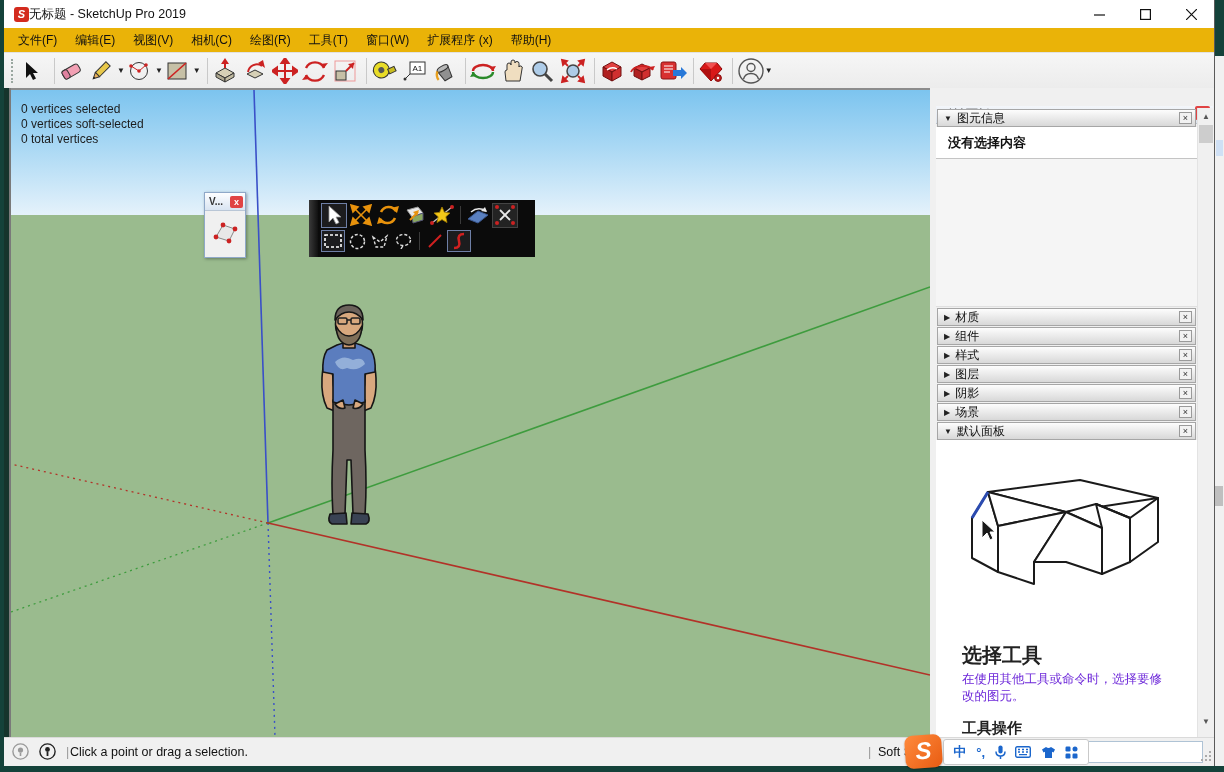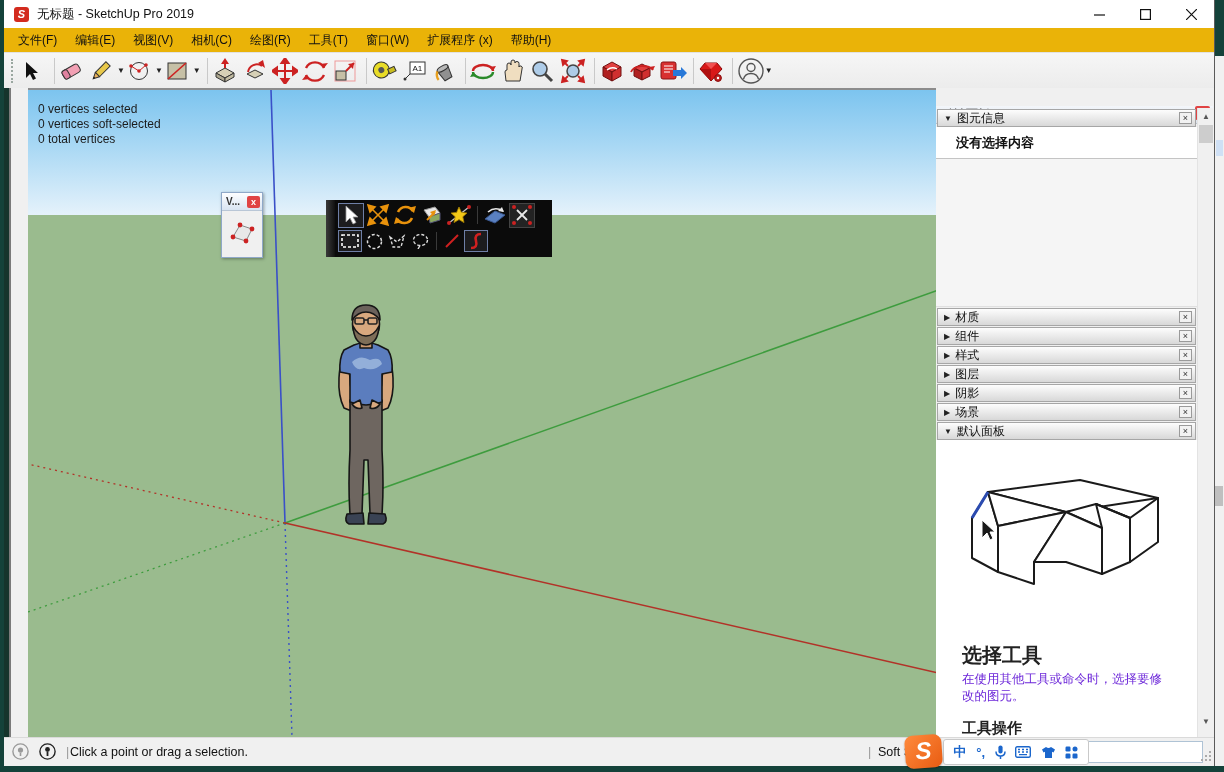--- a/index.html
+++ b/index.html
@@ -14,21 +14,21 @@
   
   #win { position:absolute; left:4px; top:0; width:1211px; height:766px;
     background:#F0F0F0; border-right:1px solid #5A5A5A; }
 
   
   #titlebar { position:absolute; left:0; top:0; width:100%; height:28px; background:#FFFFFF;
     display:flex; align-items:center; }
   #logo { width:15px; height:15px; margin-left:10px; border-radius:3px;
     background:#D32B1E; color:#fff; font-weight:bold; font-size:11px; line-height:15px;
     text-align:center; font-style:italic; }
-  #title-text { margin-left:8px; font-size:12.5px; color:#111; }
+  #title-text { margin-left:0; font-size:12.5px; color:#111; }
   #win-controls { margin-left:auto; display:flex; height:100%; }
   .wc-btn { width:46px; height:100%; display:flex; align-items:center; justify-content:center; }
   .wc-btn svg { display:block; }
 
   
   #menubar { position:absolute; left:0; top:28px; width:100%; height:24px; background:#eab308;
     display:flex; align-items:center; font-size:12px; color:#111; }
   .menu-item { padding:0 9px; height:100%; display:flex; align-items:center; }
   .menu-item:first-child { margin-left:5px; }
 
@@ -41,21 +41,21 @@
   .tb-btn { width:30px; height:30px; display:flex; align-items:center; justify-content:flex-start; }
   .tb-sep { width:1px; height:26px; background:#C9C9C9; margin:0 4px; }
   .tb-drop { font-size:8px; color:#222; margin:0 2px 0 -2px; }
 
   
   #main { position:absolute; left:0; top:88px; width:100%; height:649px; background:#F0F0F0; }
   #left-desktop-strip { position:absolute; left:0; top:0; width:5px; height:100%; background:#15342C; }
   #left-border { position:absolute; left:5px; top:0; width:2px; height:100%; background:#7A7A7A; }
 
   
-  #viewport { position:absolute; left:24px; top:0; width:919px; height:649px;
+  #viewport { position:absolute; left:7px; top:0; width:919px; height:649px;
     border-top:2px solid #8C8C8C; overflow:hidden; background:#9ABB8E; }
   #sky { position:absolute; left:0; top:0; width:100%; height:125px;
     background:linear-gradient(#7CC4EF,#A9D8F4 45%,#E5F2FB); }
   #ground { position:absolute; left:0; top:125px; width:100%; height:524px; background:#9ABB8E; }
   #axes { position:absolute; left:0; top:0; }
   #vp-overlay-text { position:absolute; left:10px; top:12px; font-size:12px; line-height:15px;
     color:#1C1C1C; }
 
   
   #vmini { position:absolute; left:193px; top:102px; width:42px; height:66px;
@@ -88,21 +88,21 @@
   #panel-title .t { margin-left:6px; }
   #pin-icon { margin-left:auto; width:14px; text-align:center; font-size:11px; color:#333; }
   #panel-close { width:15px; height:14px; background:#E04343; border-radius:2px; margin:0 3px 0 4px;
     color:#fff; font-size:10px; font-weight:bold; text-align:center; line-height:14px; }
   #panel-body { position:absolute; left:0; top:20px; width:261px; height:629px; }
   .sec-h { height:18px; margin:1px 1px 0 1px; background:linear-gradient(#FDFDFD,#D8D8D8);
     border:1px solid #A6A6A6; display:flex; align-items:center; font-size:12px; color:#111; }
   .sec-h .tri { font-size:8px; margin:0 5px 0 6px; color:#222; }
   .sec-h .xbtn { margin-left:auto; margin-right:3px; width:13px; height:12px; background:#F2F2F2;
     border:1px solid #9A9A9A; font-size:9px; line-height:10px; text-align:center; color:#333; }
-  #entity-content { background:#FFFFFF; border-bottom:1px solid #C4C4C4; padding:7px 8px 6px 20px; }
+  #entity-content { background:#FFFFFF; border-bottom:1px solid #C4C4C4; padding:7px 8px 6px 12px; }
   #entity-empty { font-size:13px; font-weight:bold; color:#111; }
   #entity-rest { height:148px; background:#F5F5F5; border-bottom:1px solid #E0E0E0; }
   #instructor { background:#FFFFFF; height:298px; padding:4px 2px 0 2px; overflow:hidden; }
   #house-wrap { display:flex; justify-content:center; margin-top:26px; }
   #instr-text { margin-left:24px; margin-top:44px; }
   #instr-heading { font-family:"Liberation Serif", serif; font-weight:bold; font-size:20px; color:#222; }
   #instr-desc { font-size:12.5px; color:#6d28d9; width:210px; line-height:17px; margin-top:2px; }
   #instr-ops-h { font-family:"Liberation Serif", serif; font-weight:bold; font-size:15px;
     color:#222; margin-top:14px; }
 

